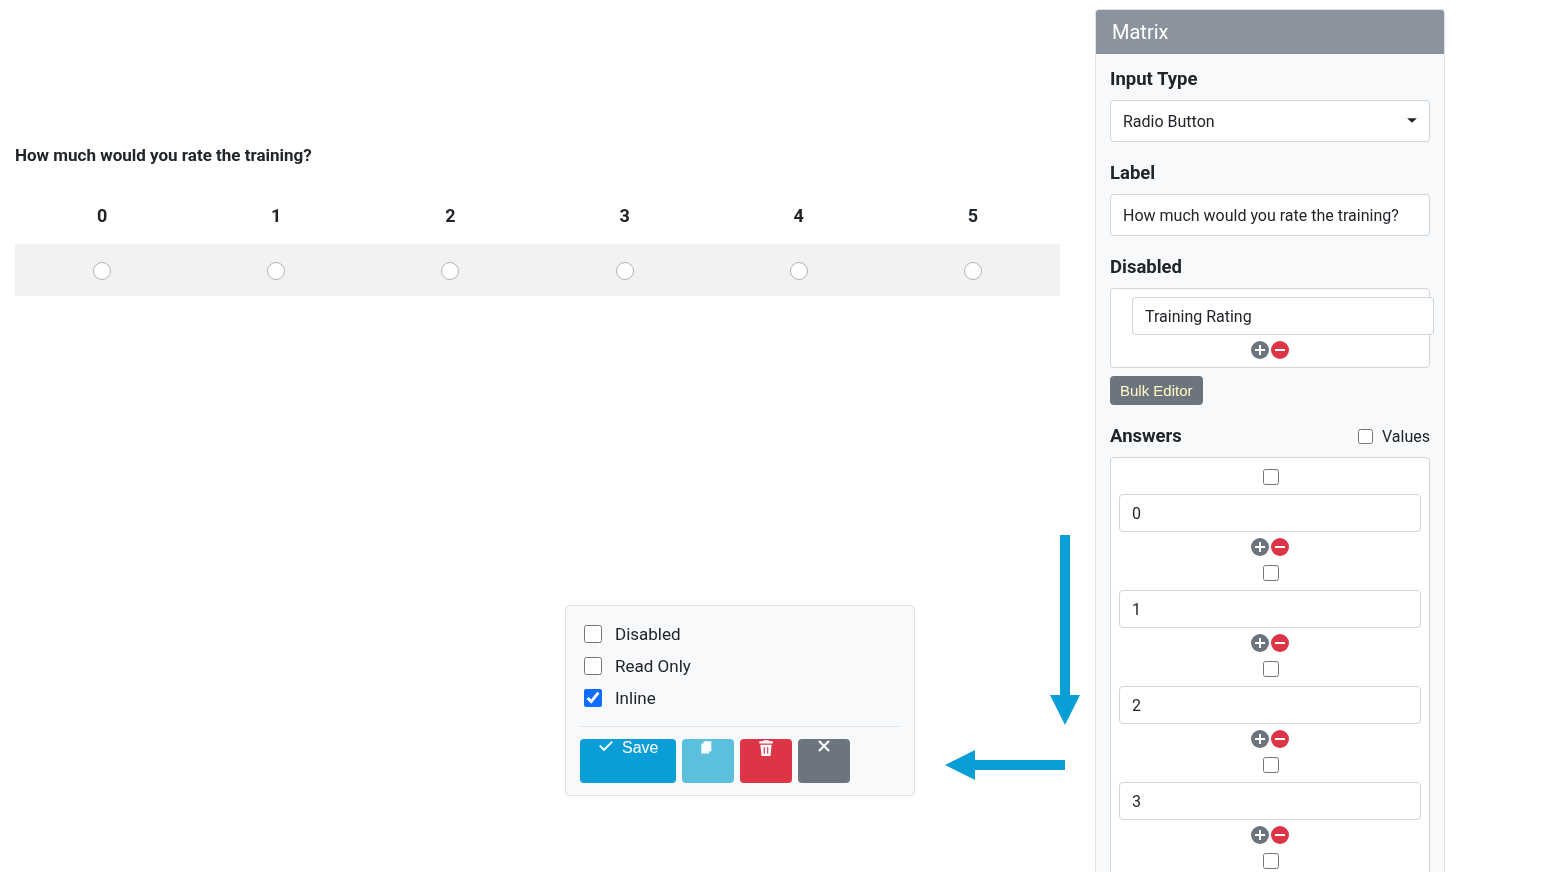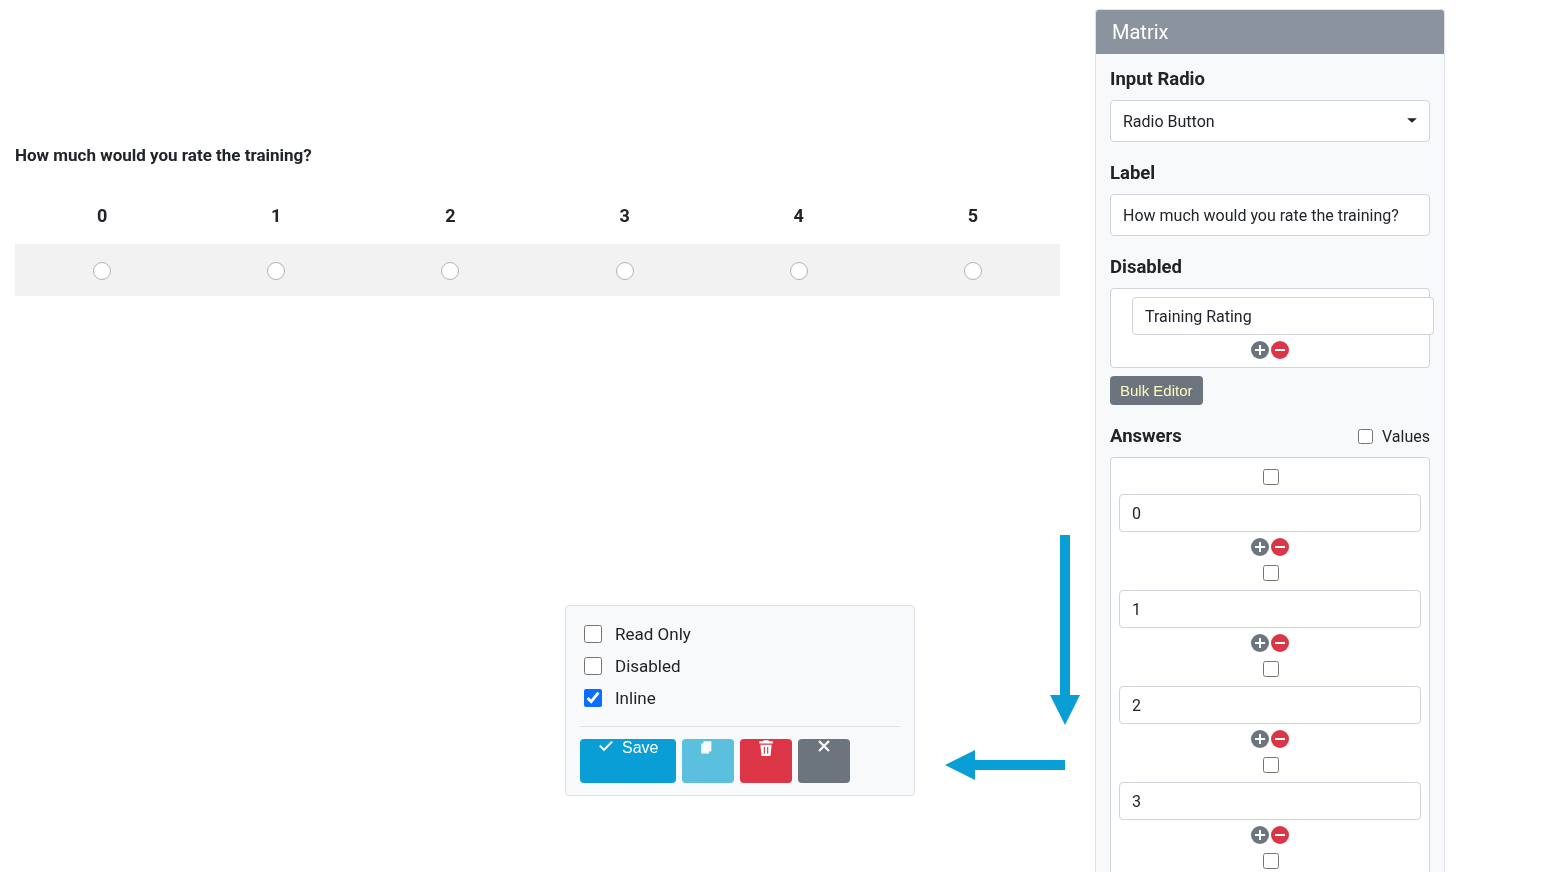--- a/index.html
+++ b/index.html
@@ -294,21 +294,21 @@
           <td><span class="radio-circle"></span></td>
         </tr>
       </tbody>
     </table>
   </div>
 
   <div class="panel">
     <div class="panel-header">Matrix</div>
     <div class="panel-body">
 
-      <div class="section-label">Input Radio</div>
+      <div class="section-label">Input Type</div>
       <div class="select-wrap">
         <select class="select">
           <option>Radio Button</option>
         </select>
         <span class="caret">
           <svg width="12" height="12" viewBox="0 0 16 16">
               <path fill="currentColor" d="M1.5 5l6.5 6 6.5-6z"></path>
             </svg>
         </span>
       </div>
@@ -474,25 +474,25 @@
         <svg width="14" height="14" viewBox="0 0 14 14">
             <path stroke="#fff" stroke-width="2.2" d="M2 2l10 10M12 2L2 12"></path>
           </svg>
       </button>
     </div>
   </div>
 
   <div class="options-box">
     <label class="option-row">
       <input type="checkbox" style="">
-      <span>Read Only</span>
+      <span>Disabled</span>
     </label>
     <label class="option-row">
       <input type="checkbox" style="">
-      <span>Disabled</span>
+      <span>Read Only</span>
     </label>
     <label class="option-row">
       <input type="checkbox" checked="" style="">
       <span>Inline</span>
     </label>
     <div class="options-divider"></div>
     <div class="options-footer">
       <button class="btn btn-primary">
         <svg width="16" height="16" viewBox="0 0 16 16">
             <path fill="#fff" d="M13.485 1.929L6 9.414 2.515 5.929 1.1 7.343l4.9 4.9 8.9-8.9z"></path>

